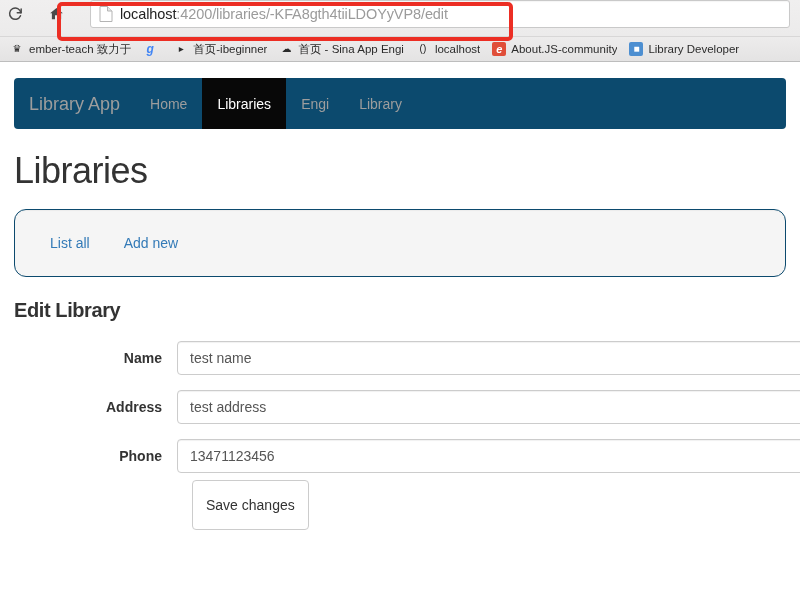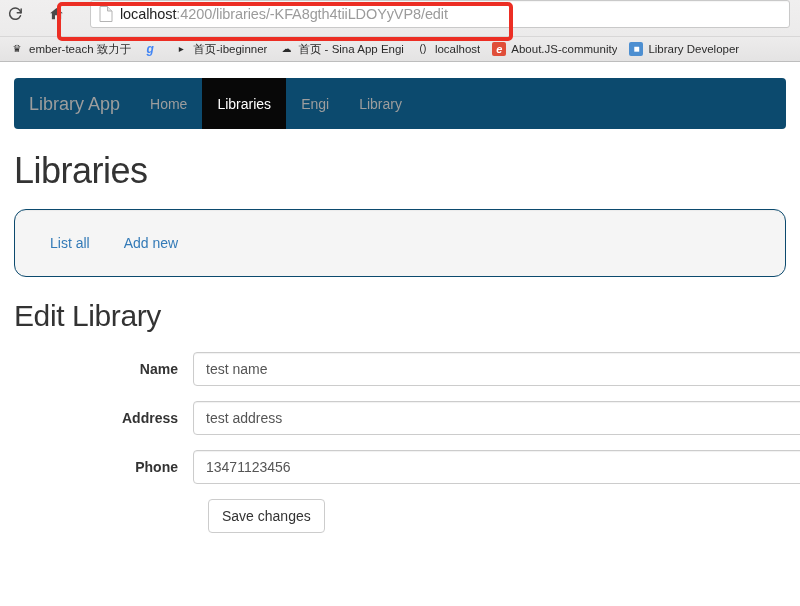--- a/index.html
+++ b/index.html
@@ -189,31 +189,31 @@
   .subnav-link {
     color: #337ab7;
     font-size: 14px;
     text-decoration: none;
     padding: 0 17px;
   }
 
   
   .section-heading {
     margin: 22px 14px 0 14px;
-    font-size: 30px;
-    font-weight: normal;
+    font-size: 20px;
+    font-weight: bold;
     color: #333333;
     line-height: 1.1;
     letter-spacing: -0.4px;
   }
 
   
   #edit-form {
     margin-top: 20px;
-    padding-left: 16px;
+    padding-left: 0;
   }
   .form-group {
     display: flex;
     align-items: center;
     margin-bottom: 15px;
     height: 34px;
   }
   .form-label {
     width: 177px;
     text-align: right;
@@ -232,21 +232,21 @@
     font-size: 14px;
     color: #555555;
     background: #ffffff;
     font-family: "Liberation Sans", "DejaVu Sans", sans-serif;
     box-shadow: inset 0 1px 1px rgba(0,0,0,0.06);
     outline: none;
     flex: 0 0 auto;
   }
   #save-changes-button {
     margin-left: 192px;
-    height: 34px;
+    height: 50px;
     padding: 0 13px;
     font-size: 14px;
     color: #333333;
     background: #ffffff;
     border: 1px solid #cccccc;
     border-radius: 4px;
     font-family: "Liberation Sans", "DejaVu Sans", sans-serif;
     cursor: pointer;
   }
 </style>

